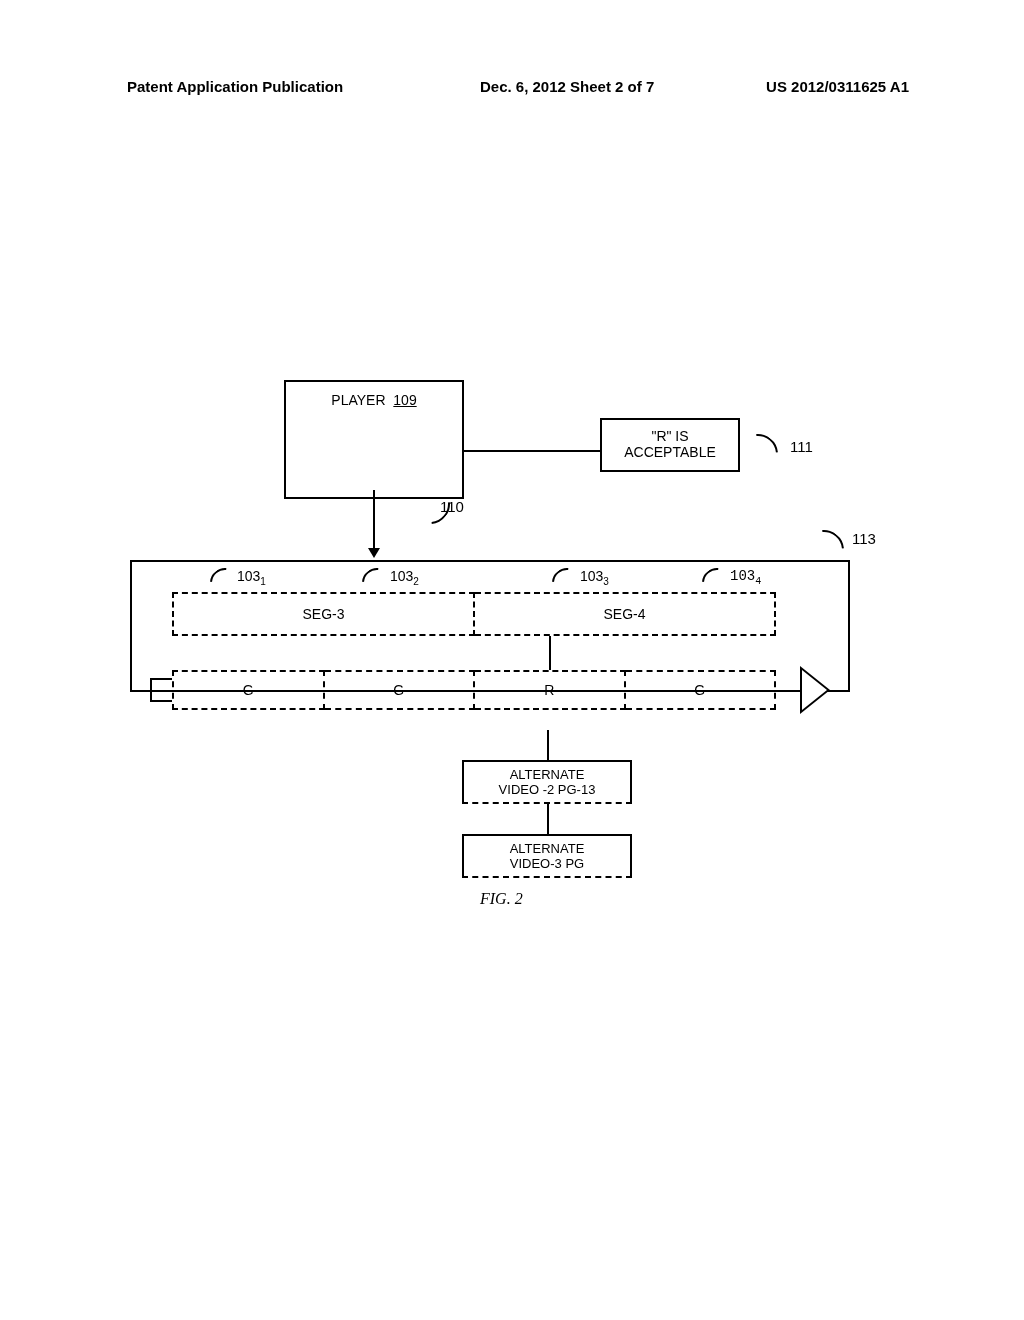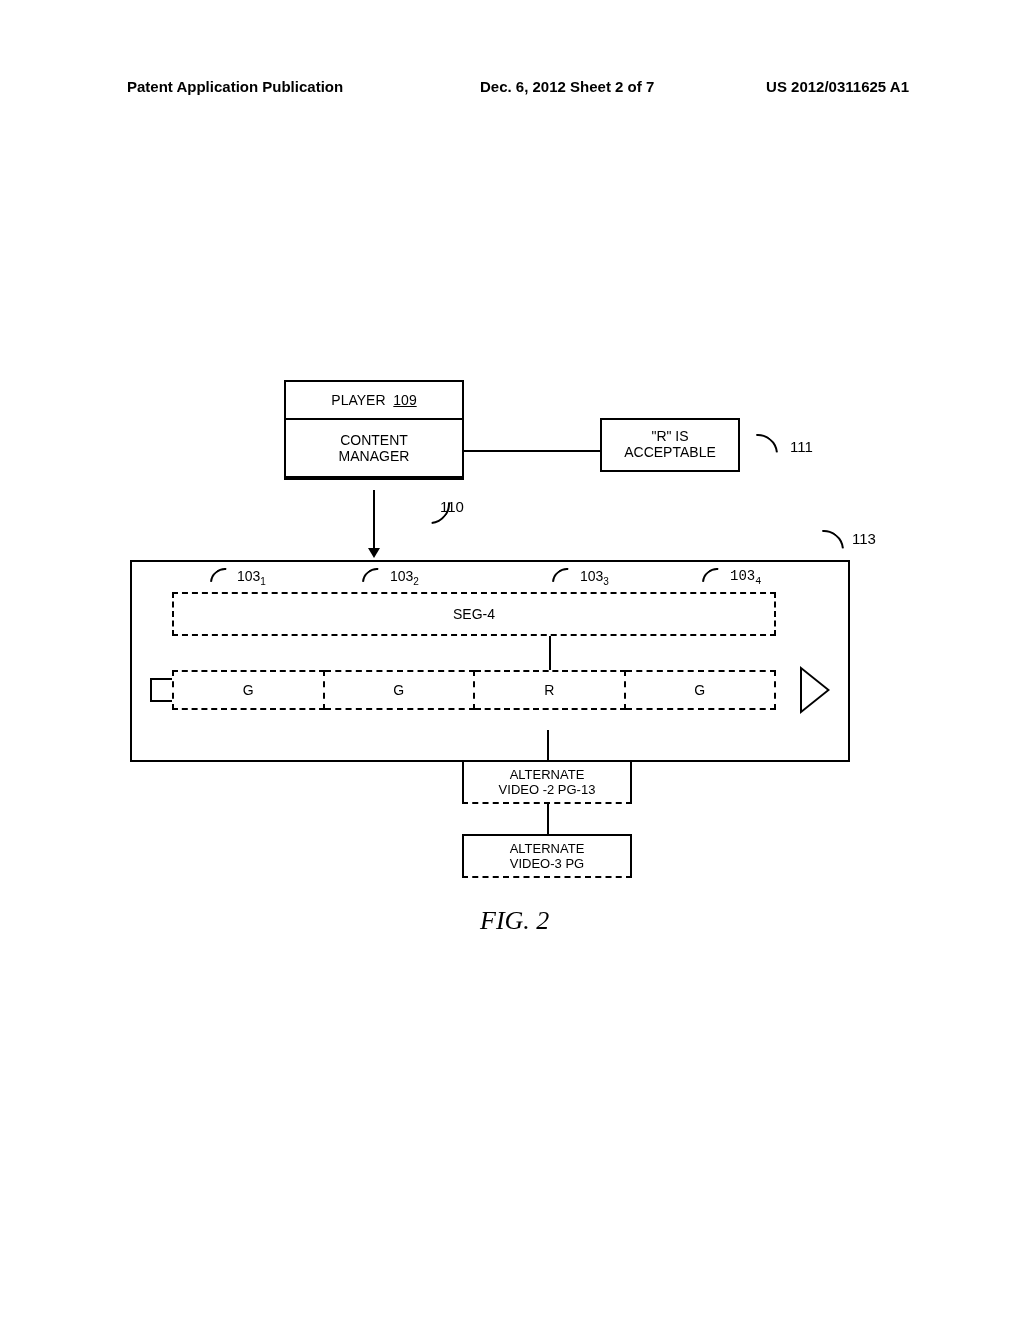--- a/index.html
+++ b/index.html
@@ -37,21 +37,21 @@
     left: 140px;
     width: 720px;
   }
 
   
   .player-box {
     position: absolute;
     top: 0;
     left: 144px;
     width: 180px;
-    height: 100px;
+    height: 119px;
     border: 2px solid #000;
   }
   .player-title {
     text-align: center;
     padding-top: 10px;
     font-size: 14px;
   }
   .player-title .refnum {
     text-decoration: underline;
   }
@@ -85,21 +85,21 @@
     position: absolute;
     font-size: 15px;
   }
 
   
   .outer-113 {
     position: absolute;
     top: 180px;
     left: -10px;
     width: 720px;
-    height: 202px;
+    height: 132px;
     border: 2px solid #000;
   }
 
   
   .segments-row {
     position: absolute;
     top: 30px;
     left: 40px;
     width: 604px;
     height: 44px;
@@ -184,23 +184,22 @@
     border-bottom: 2px dashed #000;
     text-align: center;
     font-size: 13px;
     padding-top: 5px;
   }
 
   
   .fig-caption {
     position: absolute;
     font-style: italic;
-    font-size: 26px;
+    font-size: 16px;
     font-family: "Times New Roman", serif;
-    margin-top: 16px;
   }
 
   
   .line {
     position: absolute;
     background: #000;
   }
   .vline { width: 2px; }
   .hline { height: 2px; }
 
@@ -238,24 +237,20 @@
     <span class="right">US 2012/0311625 A1</span>
   </div>
 
   <div class="diagram-area">
 
     <div class="player-box">
       <div class="player-title">
         <span>PLAYER</span>
         &nbsp;<span class="refnum">109</span>
       </div>
-      <div class="content-manager-box">
-        <span style="white-space:pre-line;">CONTENT
-MANAGER</span>
-      </div>
     </div>
 
     <div class="line hline" style="top:70px; left:324px; width:136px;"></div>
 
     <div class="r-acceptable">
       <span style="white-space:pre-line;">"R" IS
 ACCEPTABLE</span>
     </div>
 
     <div class="leader" style="top:104px; left:270px; width:40px; height:40px; transform:rotate(130deg);"></div>
@@ -286,20 +281,21 @@
         <span>103</span><span class="sub">3</span>
       </div>
       <div class="leader" style="top:6px; left:420px; width:30px; height:30px; transform:rotate(-40deg);"></div>
 
       <div class="seg-label" style="top:6px; left:598px;font-family:Liberation Mono, monospace;">
         <span>103</span><span class="sub">4</span>
       </div>
       <div class="leader" style="top:6px; left:570px; width:30px; height:30px; transform:rotate(-40deg);"></div>
 
       <div class="segments-row">
+        <div class="seg">SEG-3</div>
         <div class="seg">SEG-4</div>
       </div>
 
       <div class="line vline" style="top:74px; left:417px; height:34px;"></div>
 
       <div class="ratings-wrap">
         <div class="arrow-tail"></div>
         <div class="ratings-row">
           <div class="rate">G</div>
           <div class="rate">G</div>

